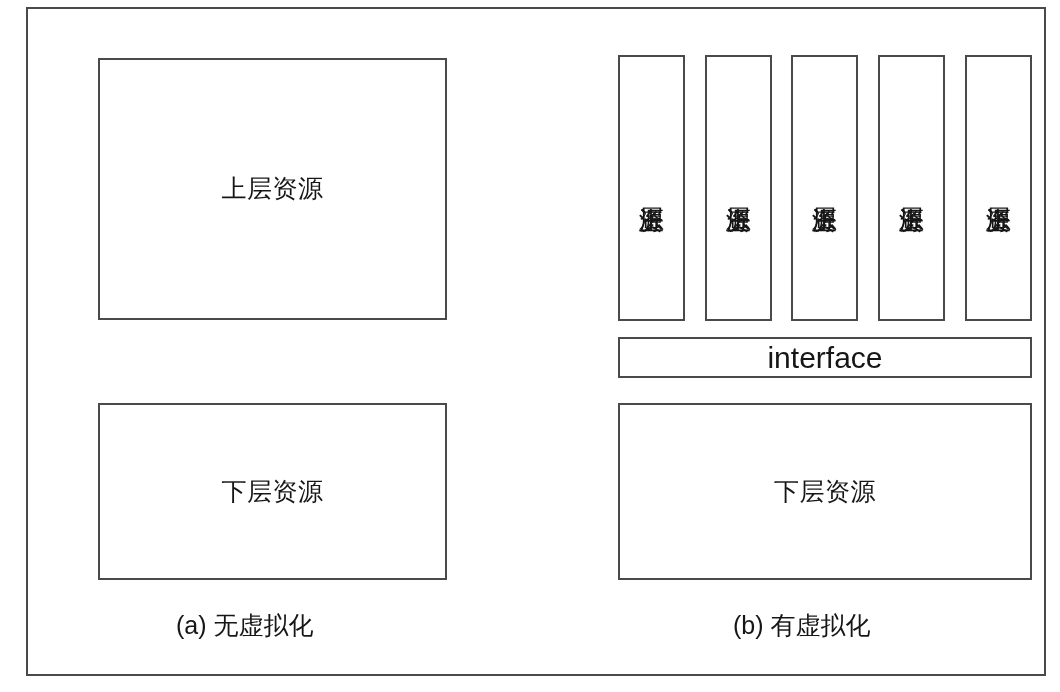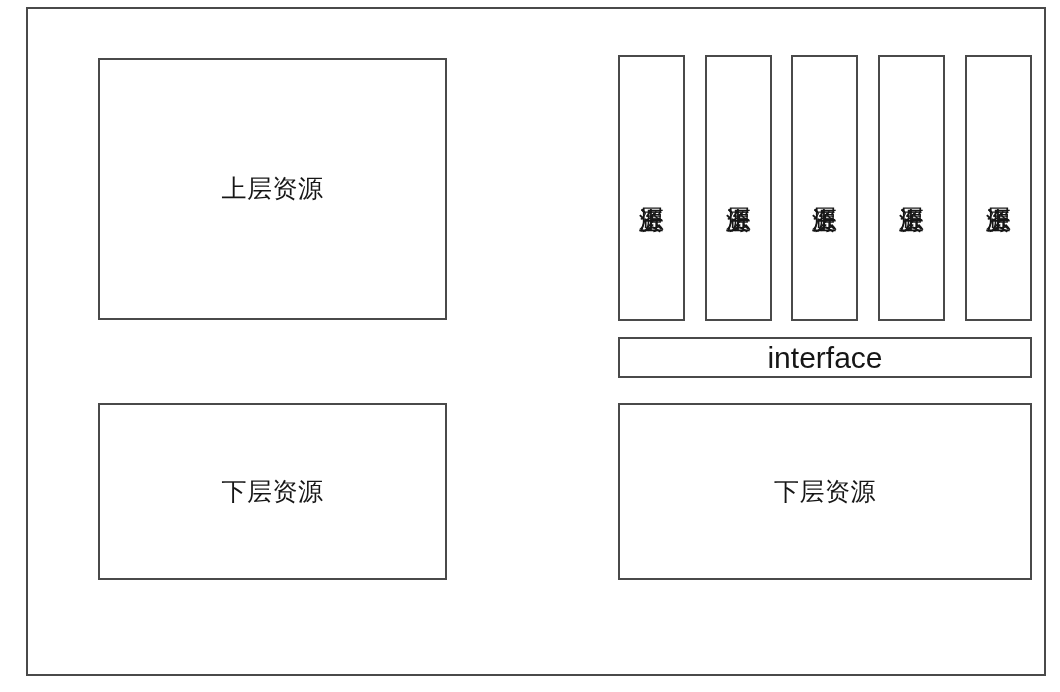--- a/index.html
+++ b/index.html
@@ -168,16 +168,18 @@
     </div>
 
     <div class="box box-interface">
       <span class="label-interface">interface</span>
     </div>
 
     <div class="box box-b-lower">
       <span class="label-h">下层资源</span>
     </div>
 
+    <div class="caption caption-a">(a) 无虚拟化</div>
 
+    <div class="caption caption-b">(b) 有虚拟化</div>
 
   </div>
 </div>
 
 </body></html>

